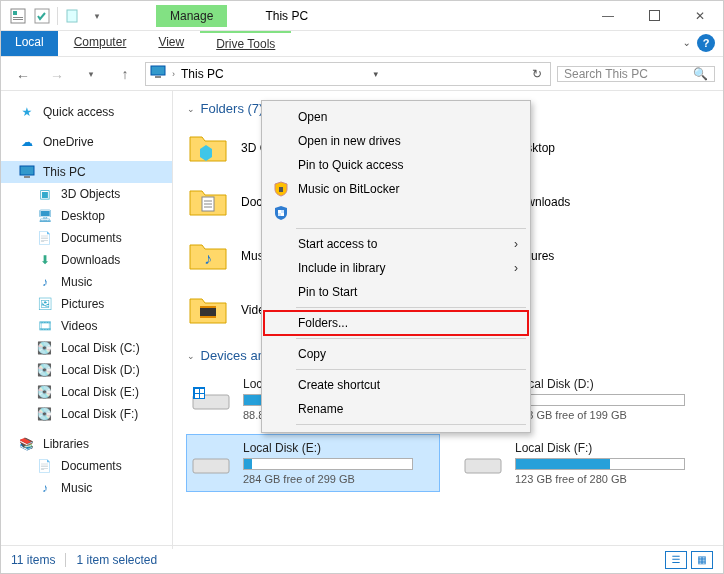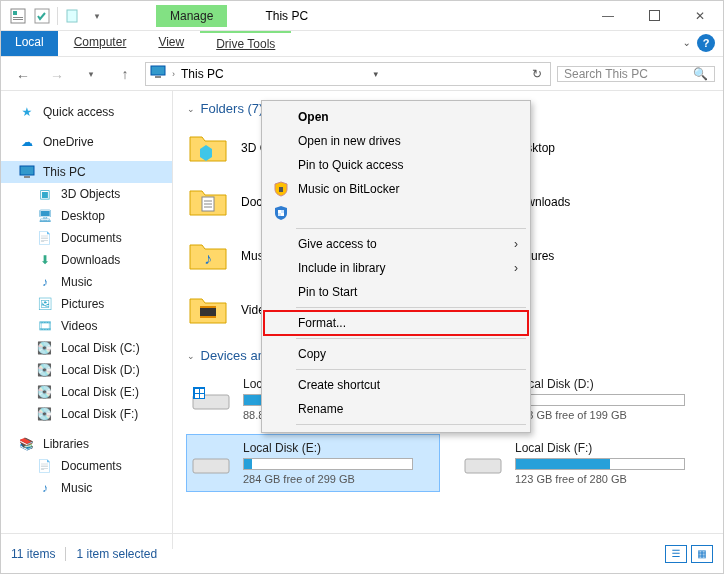--- a/index.html
+++ b/index.html
@@ -51,32 +51,32 @@
   .drives-grid { display: grid; grid-template-columns: repeat(2, 252px); gap: 8px 20px; }
   .drive-item { display: flex; align-items: center; gap: 10px; height: 56px; padding: 2px; }
   .drive-item.selected { background: #cce8ff; outline: 1px solid #7abdff; }
   .drive-icon { width: 44px; height: 36px; display: flex; align-items: center; justify-content: center; }
   .drive-text { font-size: 12px; color: #222; }
   .drive-bar { width: 170px; height: 12px; border: 1px solid #b0b0b0; background: #fff; margin: 3px 0; position: relative; }
   .drive-bar .fill { position: absolute; left: 0; top: 0; bottom: 0; background: #26a0da; }
   .drive-free { font-size: 11px; color: #555; }
 
   
-  .statusbar { position: absolute; bottom: 0; left: 0; right: 0; height: 40px; border-top: 1px solid #e5e5e5; display: flex; align-items: center; padding: 0 10px; font-size: 12px; color: #205a9a; }
+  .statusbar { position: absolute; bottom: 0; left: 0; right: 0; height: 28px; border-top: 1px solid #e5e5e5; display: flex; align-items: center; padding: 0 10px; font-size: 12px; color: #205a9a; }
   .statusbar .sep { width:1px; height:14px; background:#ccc; margin:0 10px; }
   .statusbar .viewbtns { margin-left: auto; display: flex; gap: 4px; }
   .vbtn { width: 22px; height: 18px; border: 1px solid #1979ca; display:flex; align-items:center; justify-content:center; color:#1979ca; font-size:10px;}
 
   
   .ctxmenu { position: absolute; left: 260px; top: 99px; width: 270px; background: #f4f4f4; border: 1px solid #bdbdbd; box-shadow: 2px 3px 6px rgba(0,0,0,0.25); padding: 4px 2px; z-index: 50; }
   .ctx-item { height: 24px; display: flex; align-items: center; padding-left: 34px; padding-right: 10px; font-size: 12px; color: #000; position: relative; }
   .ctx-item .arrow { margin-left: auto; color: #333; font-size: 12px; }
   .ctx-item .ci-icon { position:absolute; left:8px; width:18px; height:18px; display:flex; align-items:center; justify-content:center; }
   .ctx-sep { height: 1px; background: #d0d0d0; margin: 3px 2px 3px 32px; }
-  .ctx-item.bold { font-weight: 700; }
+  .ctx-item.bold { font-weight: 400; }
   .ctx-item.marked { outline: 2px solid #e11; outline-offset: -1px; }
 
   
   .svg-folder { width: 40px; height: 34px; }
   .svg-drive { width: 40px; height: 28px; }
   .svg-small { width:16px; height:16px; }
 </style>
 </head>
 <body>
 
@@ -398,30 +398,30 @@
           <path d="M8 1l6 2v5c0 4-3 6-6 7c-3-1-6-3-6-7V3z" fill="#2f7dd1"></path>
           <rect x="5" y="5" width="3" height="3" fill="#fff"></rect>
           <rect x="8" y="5" width="3" height="3" fill="#cfe7ff"></rect>
           <rect x="5" y="8" width="3" height="3" fill="#cfe7ff"></rect>
           <rect x="8" y="8" width="3" height="3" fill="#fff"></rect>
         </svg>
       </span>
     </div>
   <div class="ctx-sep"></div>
   <div class="ctx-item">
-      <span>Give access to</span>
+      <span>Start access to</span>
       <span class="arrow">›</span>
     </div>
   <div class="ctx-item">
       <span>Include in library</span>
       <span class="arrow">›</span>
     </div>
   <div class="ctx-item">Pin to Start</div>
   <div class="ctx-sep"></div>
-  <div class="ctx-item marked">Format...</div>
+  <div class="ctx-item marked">Folders...</div>
   <div class="ctx-sep"></div>
   <div class="ctx-item">Copy</div>
   <div class="ctx-sep"></div>
   <div class="ctx-item">Create shortcut</div>
   <div class="ctx-item">Rename</div>
   <div class="ctx-sep"></div>
 </div>
 
 <div class="statusbar">
   <span>11 items</span>

